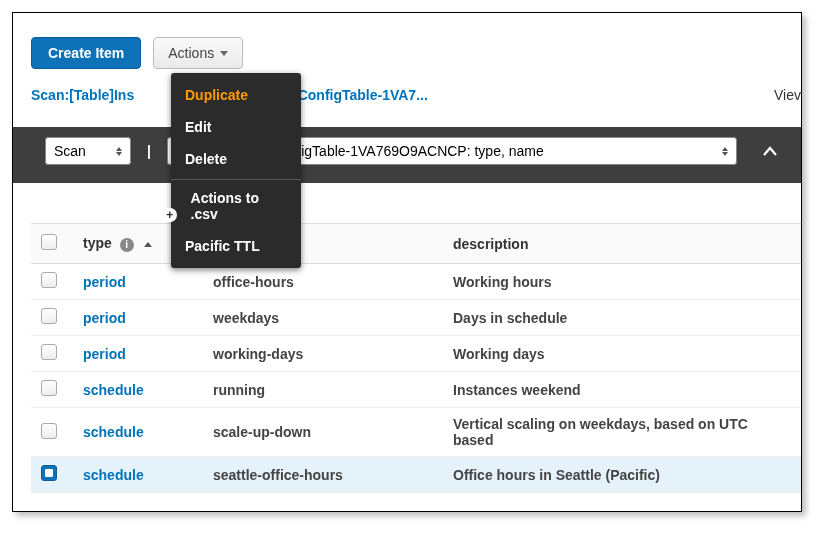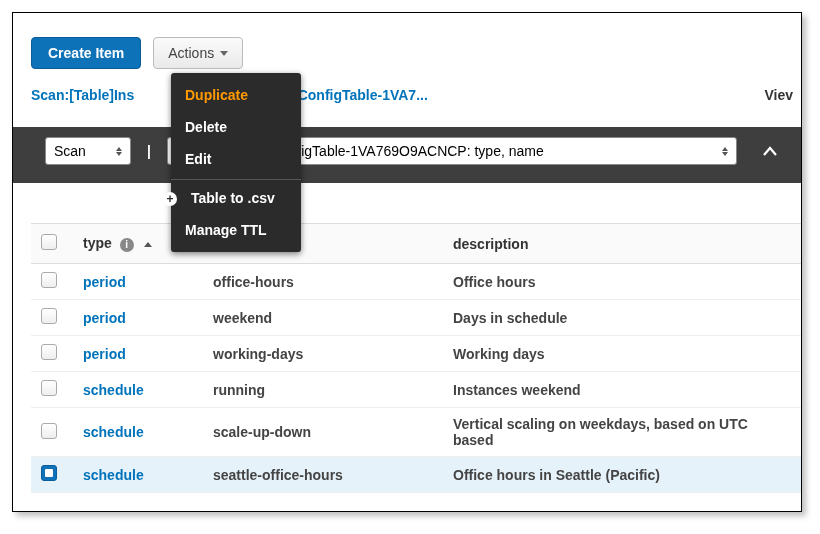--- a/index.html
+++ b/index.html
@@ -8,21 +8,21 @@
 
 
 .toolbar { display:flex; gap:12px; align-items:center; margin-bottom:18px; }
 .btn-primary { background:#0e72b8; color:#fff; border:1px solid #0a5d99; border-radius:4px; padding:7px 16px; font-weight:bold; cursor:pointer; }
 .btn-secondary { background:linear-gradient(#fafafa,#eaeaea); color:#444; border:1px solid #bbb; border-radius:4px; padding:7px 14px; cursor:pointer; display:flex; align-items:center; gap:6px; }
 .chev-down { width:0; height:0; border-left:4px solid transparent; border-right:4px solid transparent; border-top:5px solid #666; }
 
 
 .scan-line { color:#0073bb; font-weight:bold; margin-bottom:24px; display:flex; gap:0; align-items:center; }
 .scan-line .truncated { white-space:nowrap; }
-.view-label { margin-left:auto; color:#333; font-weight:bold; padding-right:8px; }
+.view-label { margin-left:auto; color:#333; font-weight:normal; padding-right:0; }
 
 
 .filter-bar { background:#3e3e3e; padding:10px 14px 18px; display:flex; align-items:center; gap:16px; position:relative; margin-left:-18px; padding-left:32px; }
 .select-scan, .select-table { background:#fff; border:1px solid #888; border-radius:3px; height:28px; display:flex; align-items:center; padding:0 8px; position:relative; }
 .select-scan { width:86px; justify-content:space-between; }
 .select-table { flex:1; justify-content:space-between; }
 .select-arrows { display:flex; flex-direction:column; gap:1px; }
 .arr-up { width:0;height:0;border-left:3px solid transparent;border-right:3px solid transparent;border-bottom:4px solid #555;}
 .arr-dn { width:0;height:0;border-left:3px solid transparent;border-right:3px solid transparent;border-top:4px solid #555;}
 .collapse-icon { color:#fff; font-size:16px; margin:0 10px; cursor:pointer; }
@@ -93,31 +93,31 @@
         </svg>
     </span>
     <div class="start-stub">S</div>
   </div>
 
   <div class="action-menu" id="action-menu">
       <div class="mi hot">
         <span>Duplicate</span>
       </div>
       <div class="mi">
-        <span>Delete</span>
+        <span>Edit</span>
       </div>
       <div class="mi">
-        <span>Edit</span>
+        <span>Delete</span>
       </div>
       <div class="mi sep">
         <span class="plus-icon">+</span>
-        <span>Table to .csv</span>
+        <span>Actions to .csv</span>
       </div>
       <div class="mi">
-        <span>Manage TTL</span>
+        <span>Pacific TTL</span>
       </div>
     </div>
 
   <table class="tbl">
     <thead>
       <tr>
         <th style="width:42px"><span class="chk"></span></th>
         <th style="width:130px">
           <span>type</span>
           <span class="info-icon">i</span>
@@ -130,26 +130,26 @@
         <th>
           <span>description</span>
         </th>
       </tr>
     </thead>
     <tbody id="tbody">
         <tr>
           <td><span class="chk"></span></td>
           <td><span class="link">period</span></td>
           <td>office-hours</td>
-          <td>Office hours</td>
+          <td>Working hours</td>
         </tr>
         <tr>
           <td><span class="chk"></span></td>
           <td><span class="link">period</span></td>
-          <td>weekend</td>
+          <td>weekdays</td>
           <td>Days in schedule</td>
         </tr>
         <tr>
           <td><span class="chk"></span></td>
           <td><span class="link">period</span></td>
           <td>working-days</td>
           <td>Working days</td>
         </tr>
         <tr>
           <td><span class="chk"></span></td>

